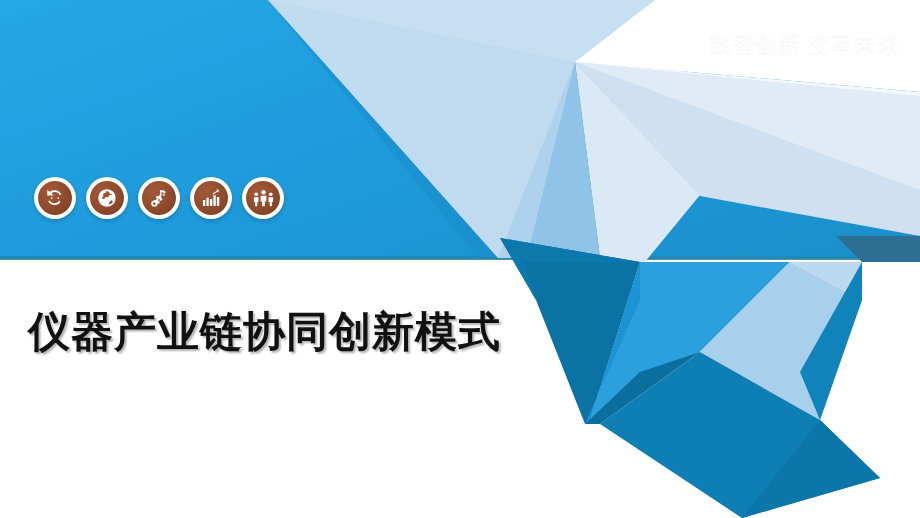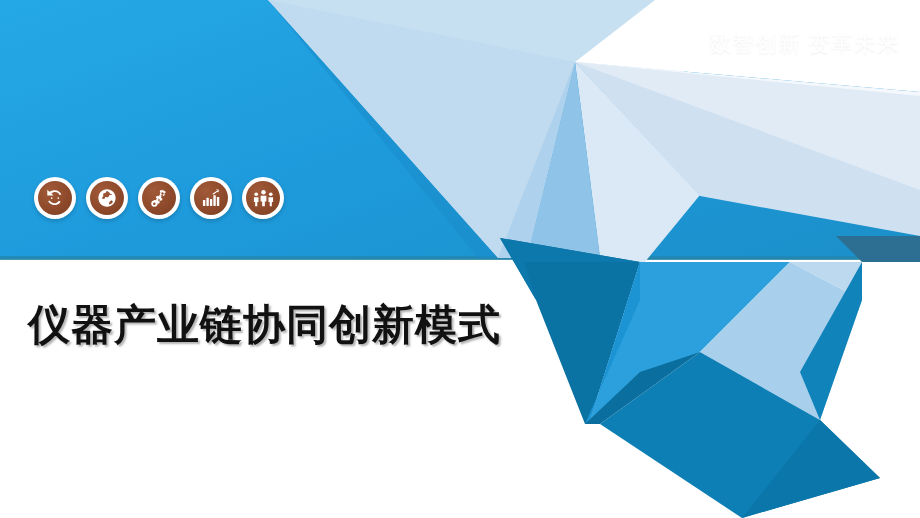--- a/index.html
+++ b/index.html
@@ -96,21 +96,21 @@
     display: flex;
     align-items: center;
     justify-content: center;
   }
   .icon-inner svg { display: block; }
 
   
   .slide-title {
     position: absolute;
     left: 28px;
-    top: 297px;
+    top: 304px;
     font-size: 42px;
     font-weight: bold;
     color: #111111;
     letter-spacing: 1px;
     white-space: nowrap;
     text-shadow: 2px 2px 2px rgba(120,120,120,.55);
   }
 </style>
 </head>
 <body>

